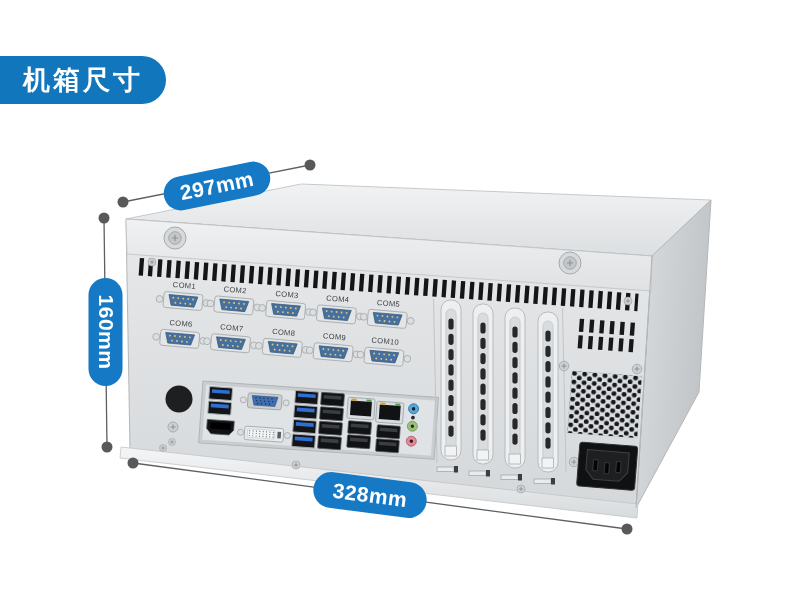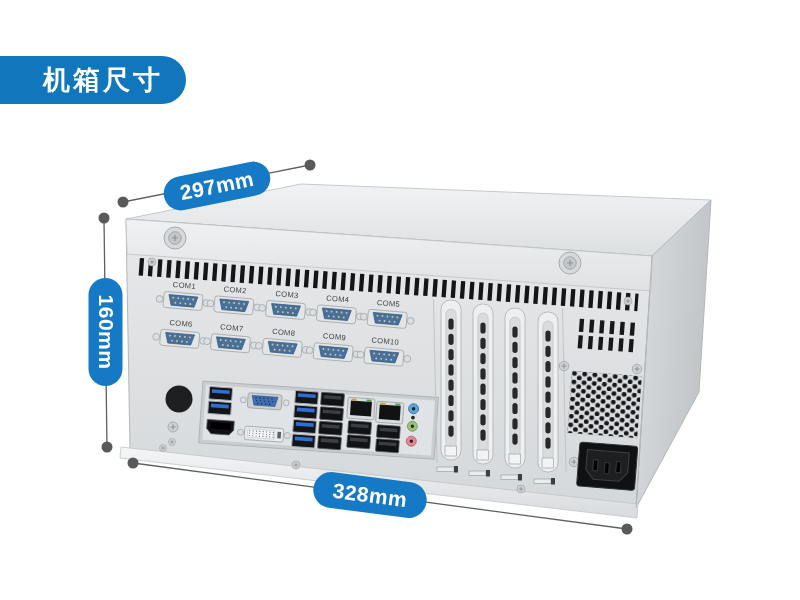--- a/index.html
+++ b/index.html
@@ -11,21 +11,21 @@
   svg{position:absolute;left:0;top:0;}
   .dimtext{fill:#ffffff;font-size:21px;font-weight:bold;text-anchor:middle;letter-spacing:.5px;}
   .comlab{fill:#3c3e40;font-size:7.6px;text-anchor:middle;letter-spacing:.3px;}
   .edge{fill:none;stroke:#b3b6b8;stroke-width:1;}
 </style>
 </head>
 <body>
 
 <div class="stage">
 
-  <div class="badge" style="background:#1276bd;padding-left:20px;">
+  <div class="badge" style="background:#1276bd;">
     <span>机箱尺寸</span>
   </div>
 
   <svg width="800" height="600" viewBox="0 0 800 600">
     <defs>
       <linearGradient id="gTop" x1="0" y1="0" x2="0" y2="1">
         <stop offset="0" stop-color="#f1f2f3"></stop>
           <stop offset="1" stop-color="#dcdfe1"></stop>
       </linearGradient>
       <linearGradient id="gSide" x1="0" y1="0" x2="1" y2="0.35">

